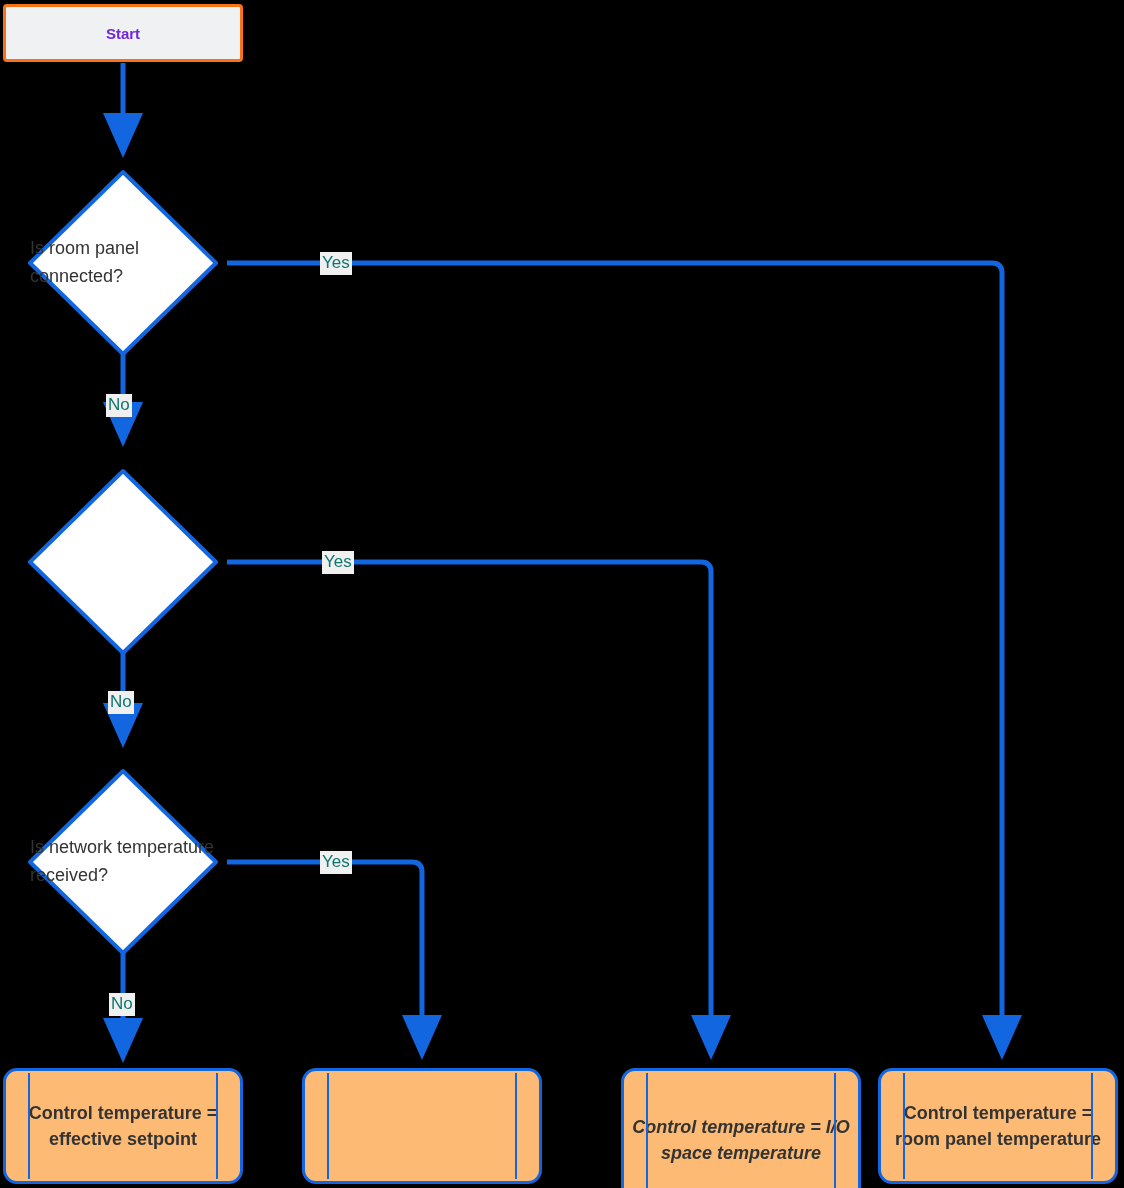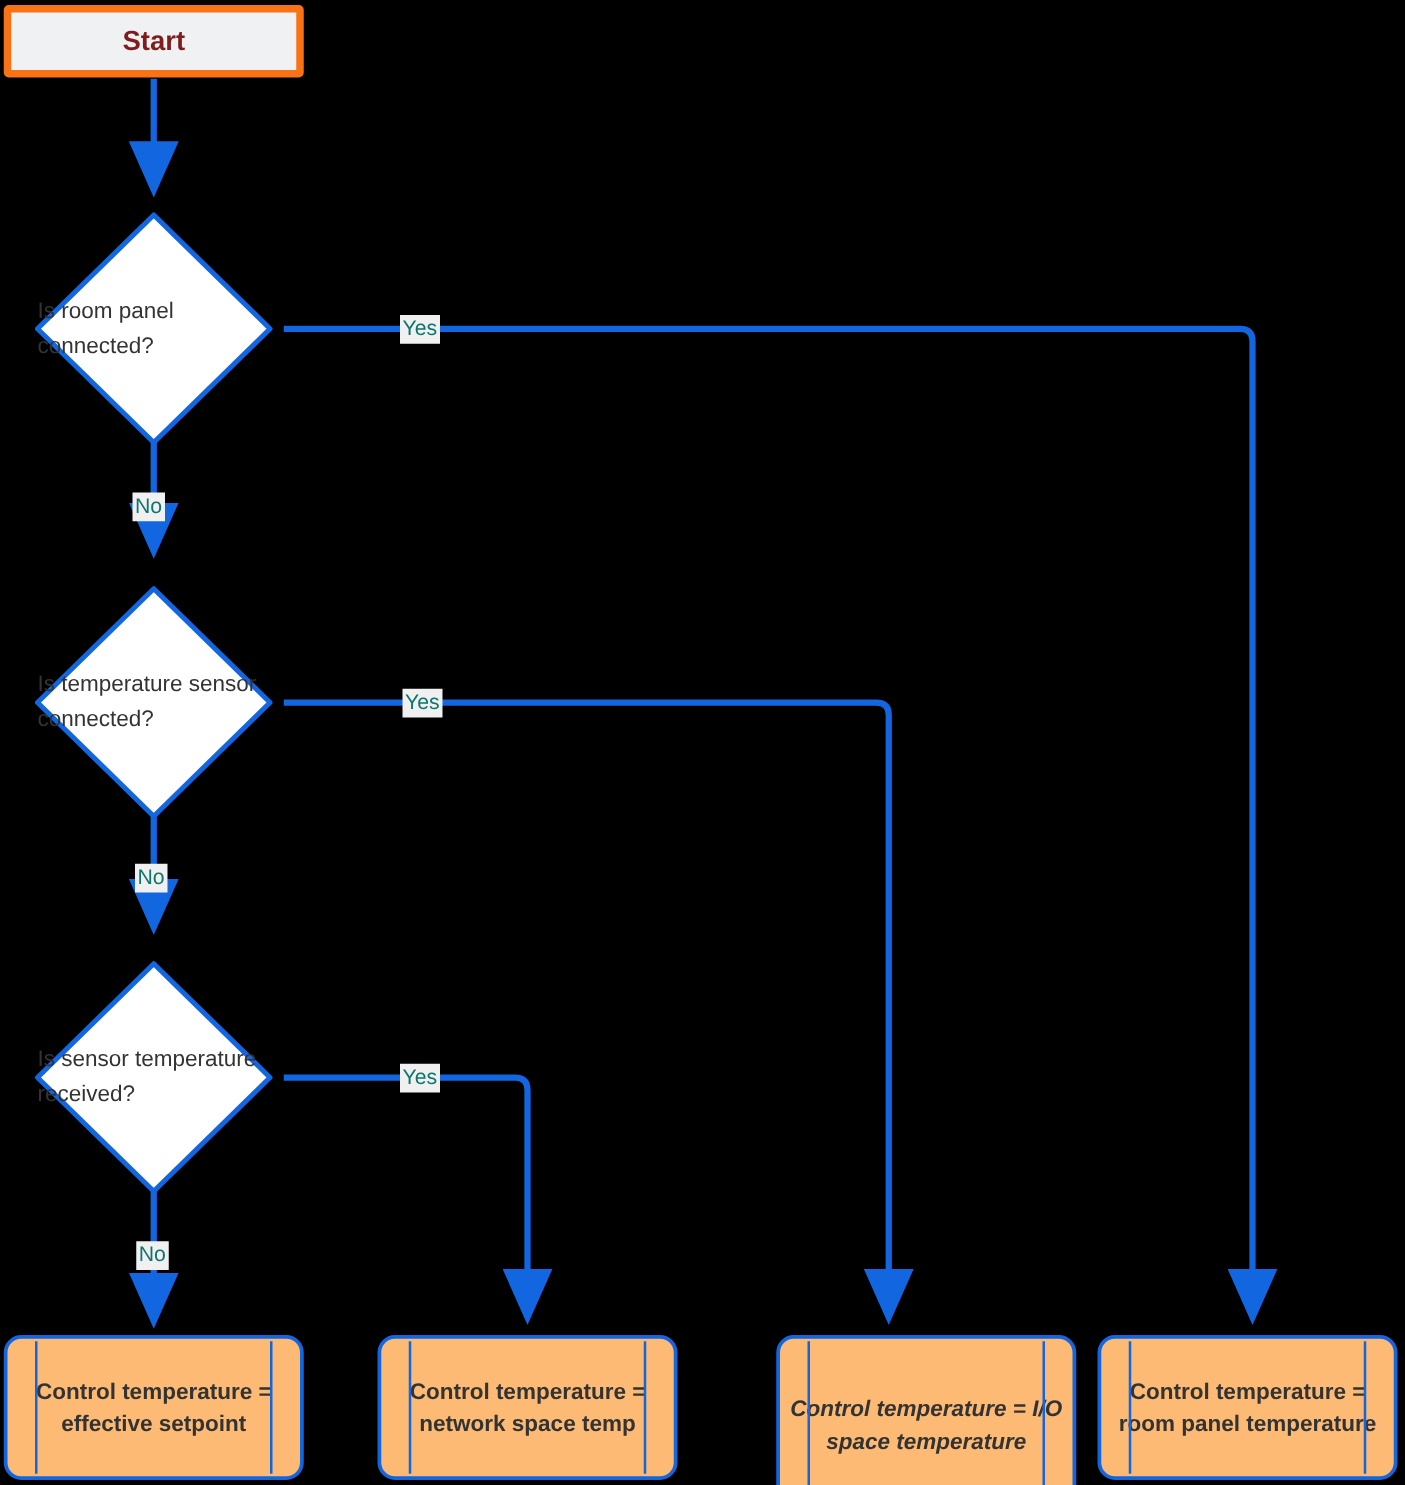--- a/index.html
+++ b/index.html
@@ -27,25 +27,25 @@
     box-sizing: border-box;
     display: flex;
     align-items: center;
     justify-content: center;
     text-align: center;
     color: #333333;
   }
   
   .term {
     background: #eff1f3;
-    border: 6px solid #f97316;
+    border: 3px solid #f97316;
     border-radius: 4px;
     font-weight: bold;
-    font-size: 22px;
-    color: #7f1d1d;
+    font-size: 15px;
+    color: #6d28d9;
   }
   
   .proc {
     background: #fdba74;
     border: 3px solid #1266e0;
     border-radius: 14px;
     font-weight: bold;
     font-size: 18px;
     line-height: 1.45;
     color: #333333;
@@ -122,45 +122,41 @@
   </svg>
 
   <div class="node term" style="left:3px; top:4px; width:240px; height:58px;">
     <span>Start</span>
   </div>
 
   <div class="diamond-wrap" style="left:30px; top:172px; width:186px; height:182px;">
     <div class="diamond-label">Is room panel connected?</div>
   </div>
 
-  <div class="diamond-wrap" style="left:30px; top:471px; width:186px; height:182px;">
-    <div class="diamond-label">Is temperature sensor connected?</div>
-  </div>
 
   <div class="diamond-wrap" style="left:30px; top:771px; width:186px; height:182px;">
-    <div class="diamond-label">Is sensor temperature received?</div>
+    <div class="diamond-label">Is network temperature received?</div>
   </div>
 
   <div class="edge-label" style="left:320px; top:252px;">Yes</div>
   <div class="edge-label" style="left:106px; top:394px;">No</div>
   <div class="edge-label" style="left:322px; top:551px;">Yes</div>
   <div class="edge-label" style="left:108px; top:691px;">No</div>
   <div class="edge-label" style="left:320px; top:851px;">Yes</div>
   <div class="edge-label" style="left:109px; top:993px;">No</div>
 
   <div class="node proc" style="left:3px; top:1068px; width:240px; height:116px;">
     <span class="inner-line left"></span>
     <span class="inner-line right"></span>
     <span>Control temperature = effective setpoint</span>
   </div>
 
   <div class="node proc" style="left:302px; top:1068px; width:240px; height:116px;">
     <span class="inner-line left"></span>
     <span class="inner-line right"></span>
-    <span>Control temperature = network space temp</span>
   </div>
 
   <div class="node proc" style="left:621px; top:1068px; width:240px; height:144px;font-style:italic;">
     <span class="inner-line left"></span>
     <span class="inner-line right"></span>
     <span>Control temperature = I/O space temperature</span>
   </div>
 
   <div class="node proc" style="left:878px; top:1068px; width:240px; height:116px;">
     <span class="inner-line left"></span>

